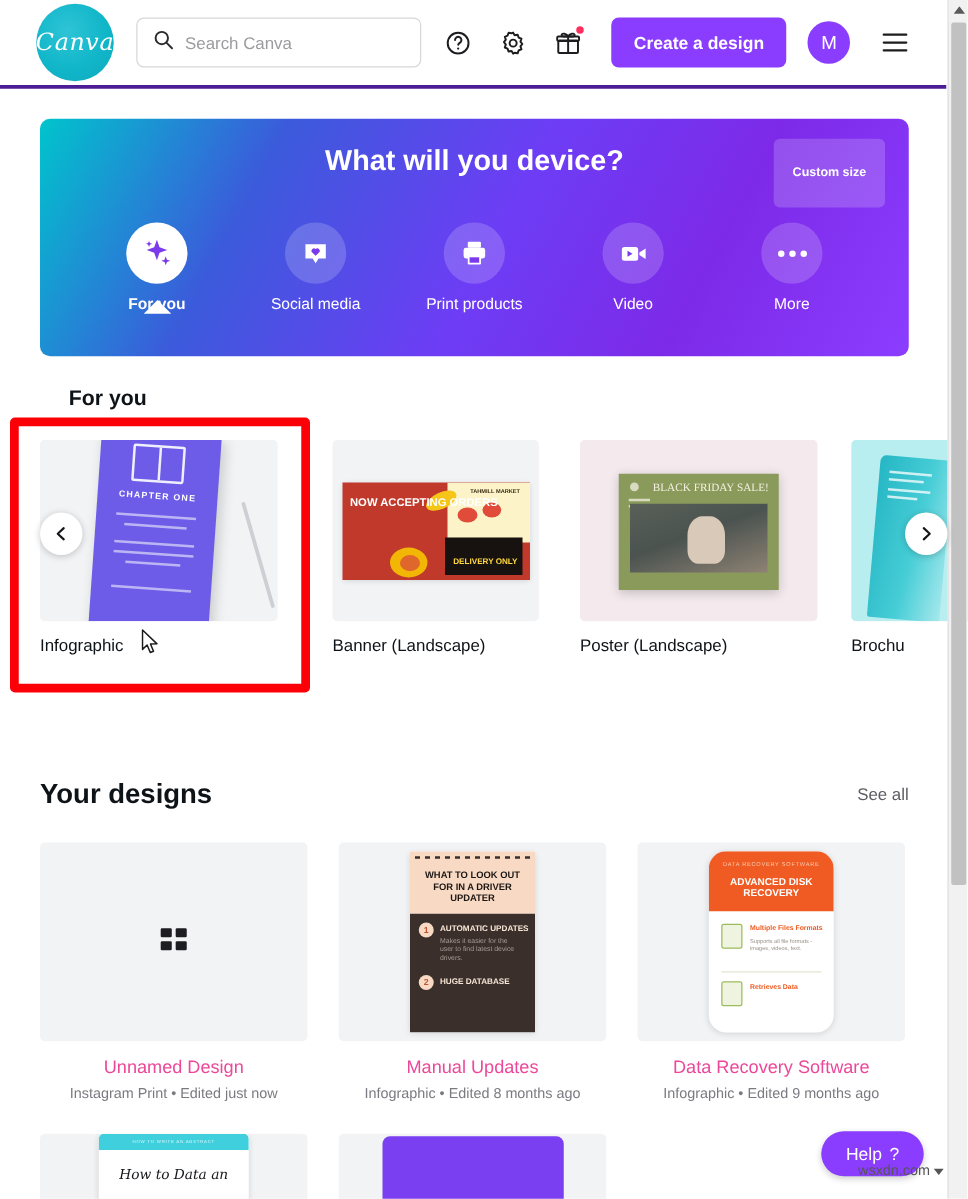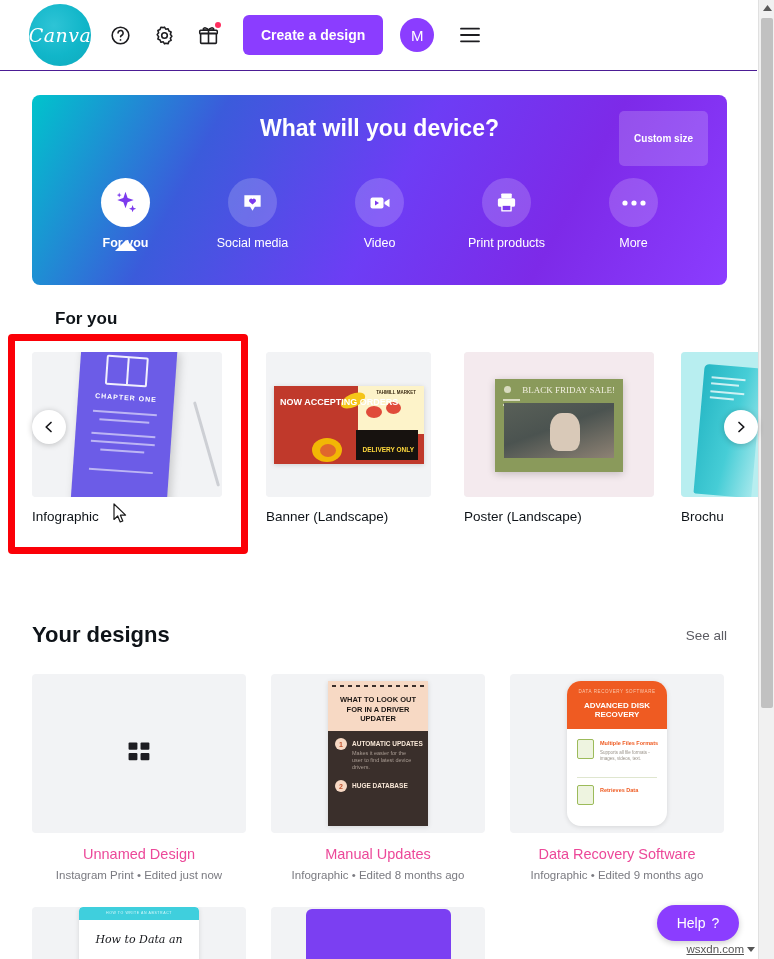--- a/index.html
+++ b/index.html
@@ -22,21 +22,21 @@
   }
   .scroll-up-arrow svg { display: block; }
   .scrollbar-thumb {
     position: absolute; top: 18px; left: 2px; width: 12px; height: 690px;
     background: #c1c1c1; border-radius: 2px;
   }
 
   
   .header {
     position: absolute; top: 0; left: 0; width: 757px; height: 71px;
-    background: #fff; border-bottom: 1px solid #4c1d95;
+    background: #fff; border-bottom: 3px solid #4c1d95;
     display: flex; align-items: center;
   }
   .logo {
     width: 62px; height: 62px; margin-left: 29px;
     border-radius: 50%;
     background: radial-gradient(circle at 40% 35%, #2ec4d6 0%, #11b6c9 55%, #0fa9bd 100%);
     display: flex; align-items: center; justify-content: center;
     color: #fff; font-family: "DejaVu Serif", serif; font-style: italic;
     font-size: 19px; letter-spacing: .5px;
   }
@@ -279,32 +279,41 @@
 
   
   .help-btn {
     position: absolute; left: 657px; top: 905px; width: 82px; height: 36px;
     background: #8b3dff; border-radius: 18px; border: none; color: #fff;
     display: flex; align-items: center; justify-content: center; gap: 6px;
     font-size: 14px; cursor: pointer; box-shadow: 0 2px 6px rgba(0,0,0,.2);
     font-family: "Liberation Sans", sans-serif;
   }
   .watermark {
-    position: absolute; right: 19px; bottom: 4px; font-size: 11.5px; color: #555;
-    display: flex; align-items: center; gap: 3px; text-decoration: underline;
+    position: absolute; right: 19px; bottom: 16px; font-size: 11.5px; color: #555;
+    display: flex; align-items: center; gap: 3px;
   }
 </style>
 </head>
 <body>
 
 <div id="app">
 
   <div class="header">
     <div class="logo">Canva</div>
 
+    <div class="search-box">
+      <span class="search-icon">
+        <svg width="17" height="17" viewBox="0 0 24 24" fill="none" stroke="#2b2b2f" stroke-width="2.2">
+          <circle cx="10.5" cy="10.5" r="7"></circle>
+            <line x1="16" y1="16" x2="22" y2="22" stroke-linecap="round"></line>
+        </svg>
+      </span>
+      <input class="search-input" type="text" placeholder="Search Canva" style="">
+    </div>
 
     <div class="hdr-icon">
       <svg width="21" height="21" viewBox="0 0 24 24" fill="none" stroke="#1d1d20" stroke-width="1.8">
         <circle cx="12" cy="12" r="9.5"></circle>
         <path d="M9.2 9.2a2.9 2.9 0 115.3 1.6c-.8 1-2.2 1.3-2.4 2.6" stroke-linecap="round"></path>
         <circle cx="12" cy="17" r="1" fill="#1d1d20" stroke="none"></circle>
       </svg>
     </div>
 
     <div class="hdr-icon">
@@ -361,39 +370,39 @@
           <svg width="23" height="23" viewBox="0 0 24 24" fill="#fff">
             <path d="M3.5 4.5h17v12h-6l-2.5 4-2.5-4h-6z" rx="2"></path>
             <path d="M12 14.2l-3.3-3.1a2.1 2.1 0 013.3-2.5 2.1 2.1 0 013.3 2.5z" fill="#7c3aed"></path>
           </svg>
         </div>
         <div class="cat-label">Social media</div>
       </div>
 
       <div class="cat">
         <div class="cat-circle">
-          <svg width="24" height="24" viewBox="0 0 24 24" fill="#fff">
-            <rect x="2.5" y="6.5" width="13" height="11" rx="2"></rect>
-            <path d="M16.5 11l5-3.2v8.4l-5-3.2z"></path>
-            <path d="M7 9.6l4 2.4-4 2.4z" fill="#7c3aed"></path>
-          </svg>
-        </div>
-        <div class="cat-label">Video</div>
-      </div>
-
-      <div class="cat">
-        <div class="cat-circle">
           <svg width="23" height="23" viewBox="0 0 24 24" fill="#fff">
             <rect x="6.5" y="2.5" width="11" height="5" rx="1"></rect>
             <rect x="3" y="7.5" width="18" height="9" rx="2"></rect>
             <rect x="6.5" y="14" width="11" height="7.5" rx="1"></rect>
             <rect x="8" y="15.5" width="8" height="4.5" fill="#7c3aed"></rect>
           </svg>
         </div>
         <div class="cat-label">Print products</div>
+      </div>
+
+      <div class="cat">
+        <div class="cat-circle">
+          <svg width="24" height="24" viewBox="0 0 24 24" fill="#fff">
+            <rect x="2.5" y="6.5" width="13" height="11" rx="2"></rect>
+            <path d="M16.5 11l5-3.2v8.4l-5-3.2z"></path>
+            <path d="M7 9.6l4 2.4-4 2.4z" fill="#7c3aed"></path>
+          </svg>
+        </div>
+        <div class="cat-label">Video</div>
       </div>
 
       <div class="cat">
         <div class="cat-circle">
           <svg width="26" height="10" viewBox="0 0 26 10" fill="#fff">
             <circle cx="4" cy="5" r="2.6"></circle>
               <circle cx="13" cy="5" r="2.6"></circle>
               <circle cx="22" cy="5" r="2.6"></circle>
           </svg>
         </div>

